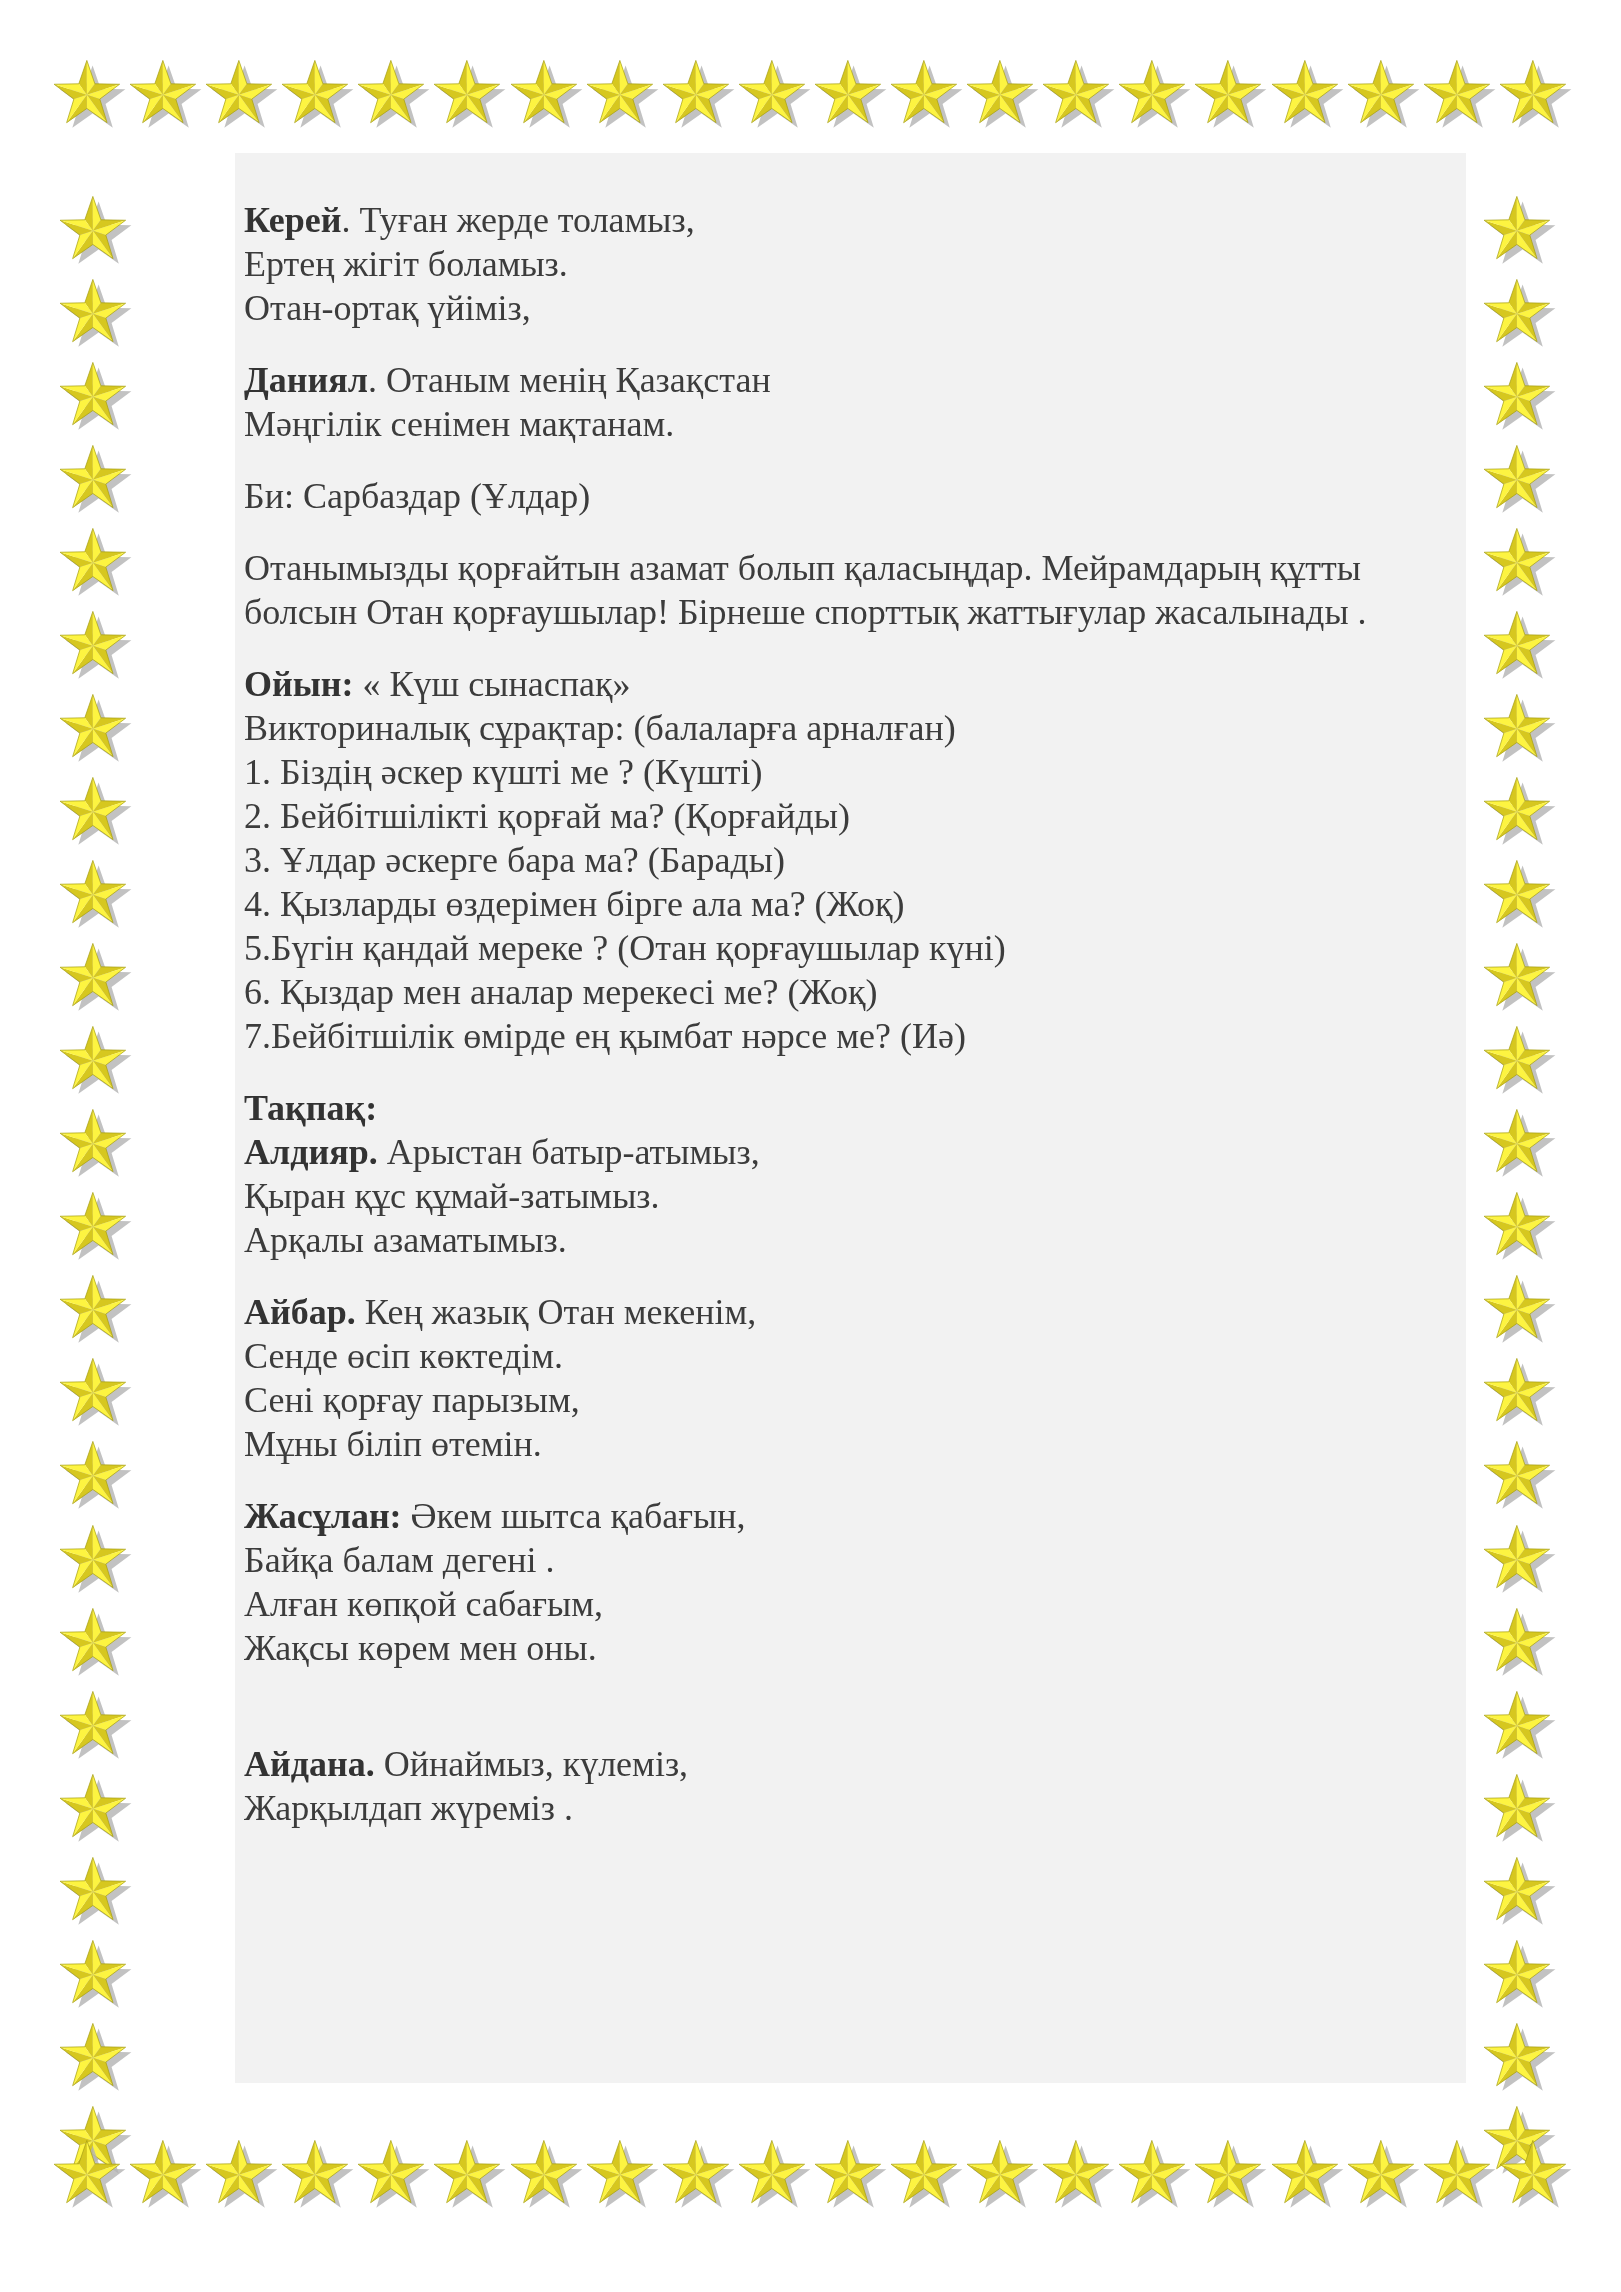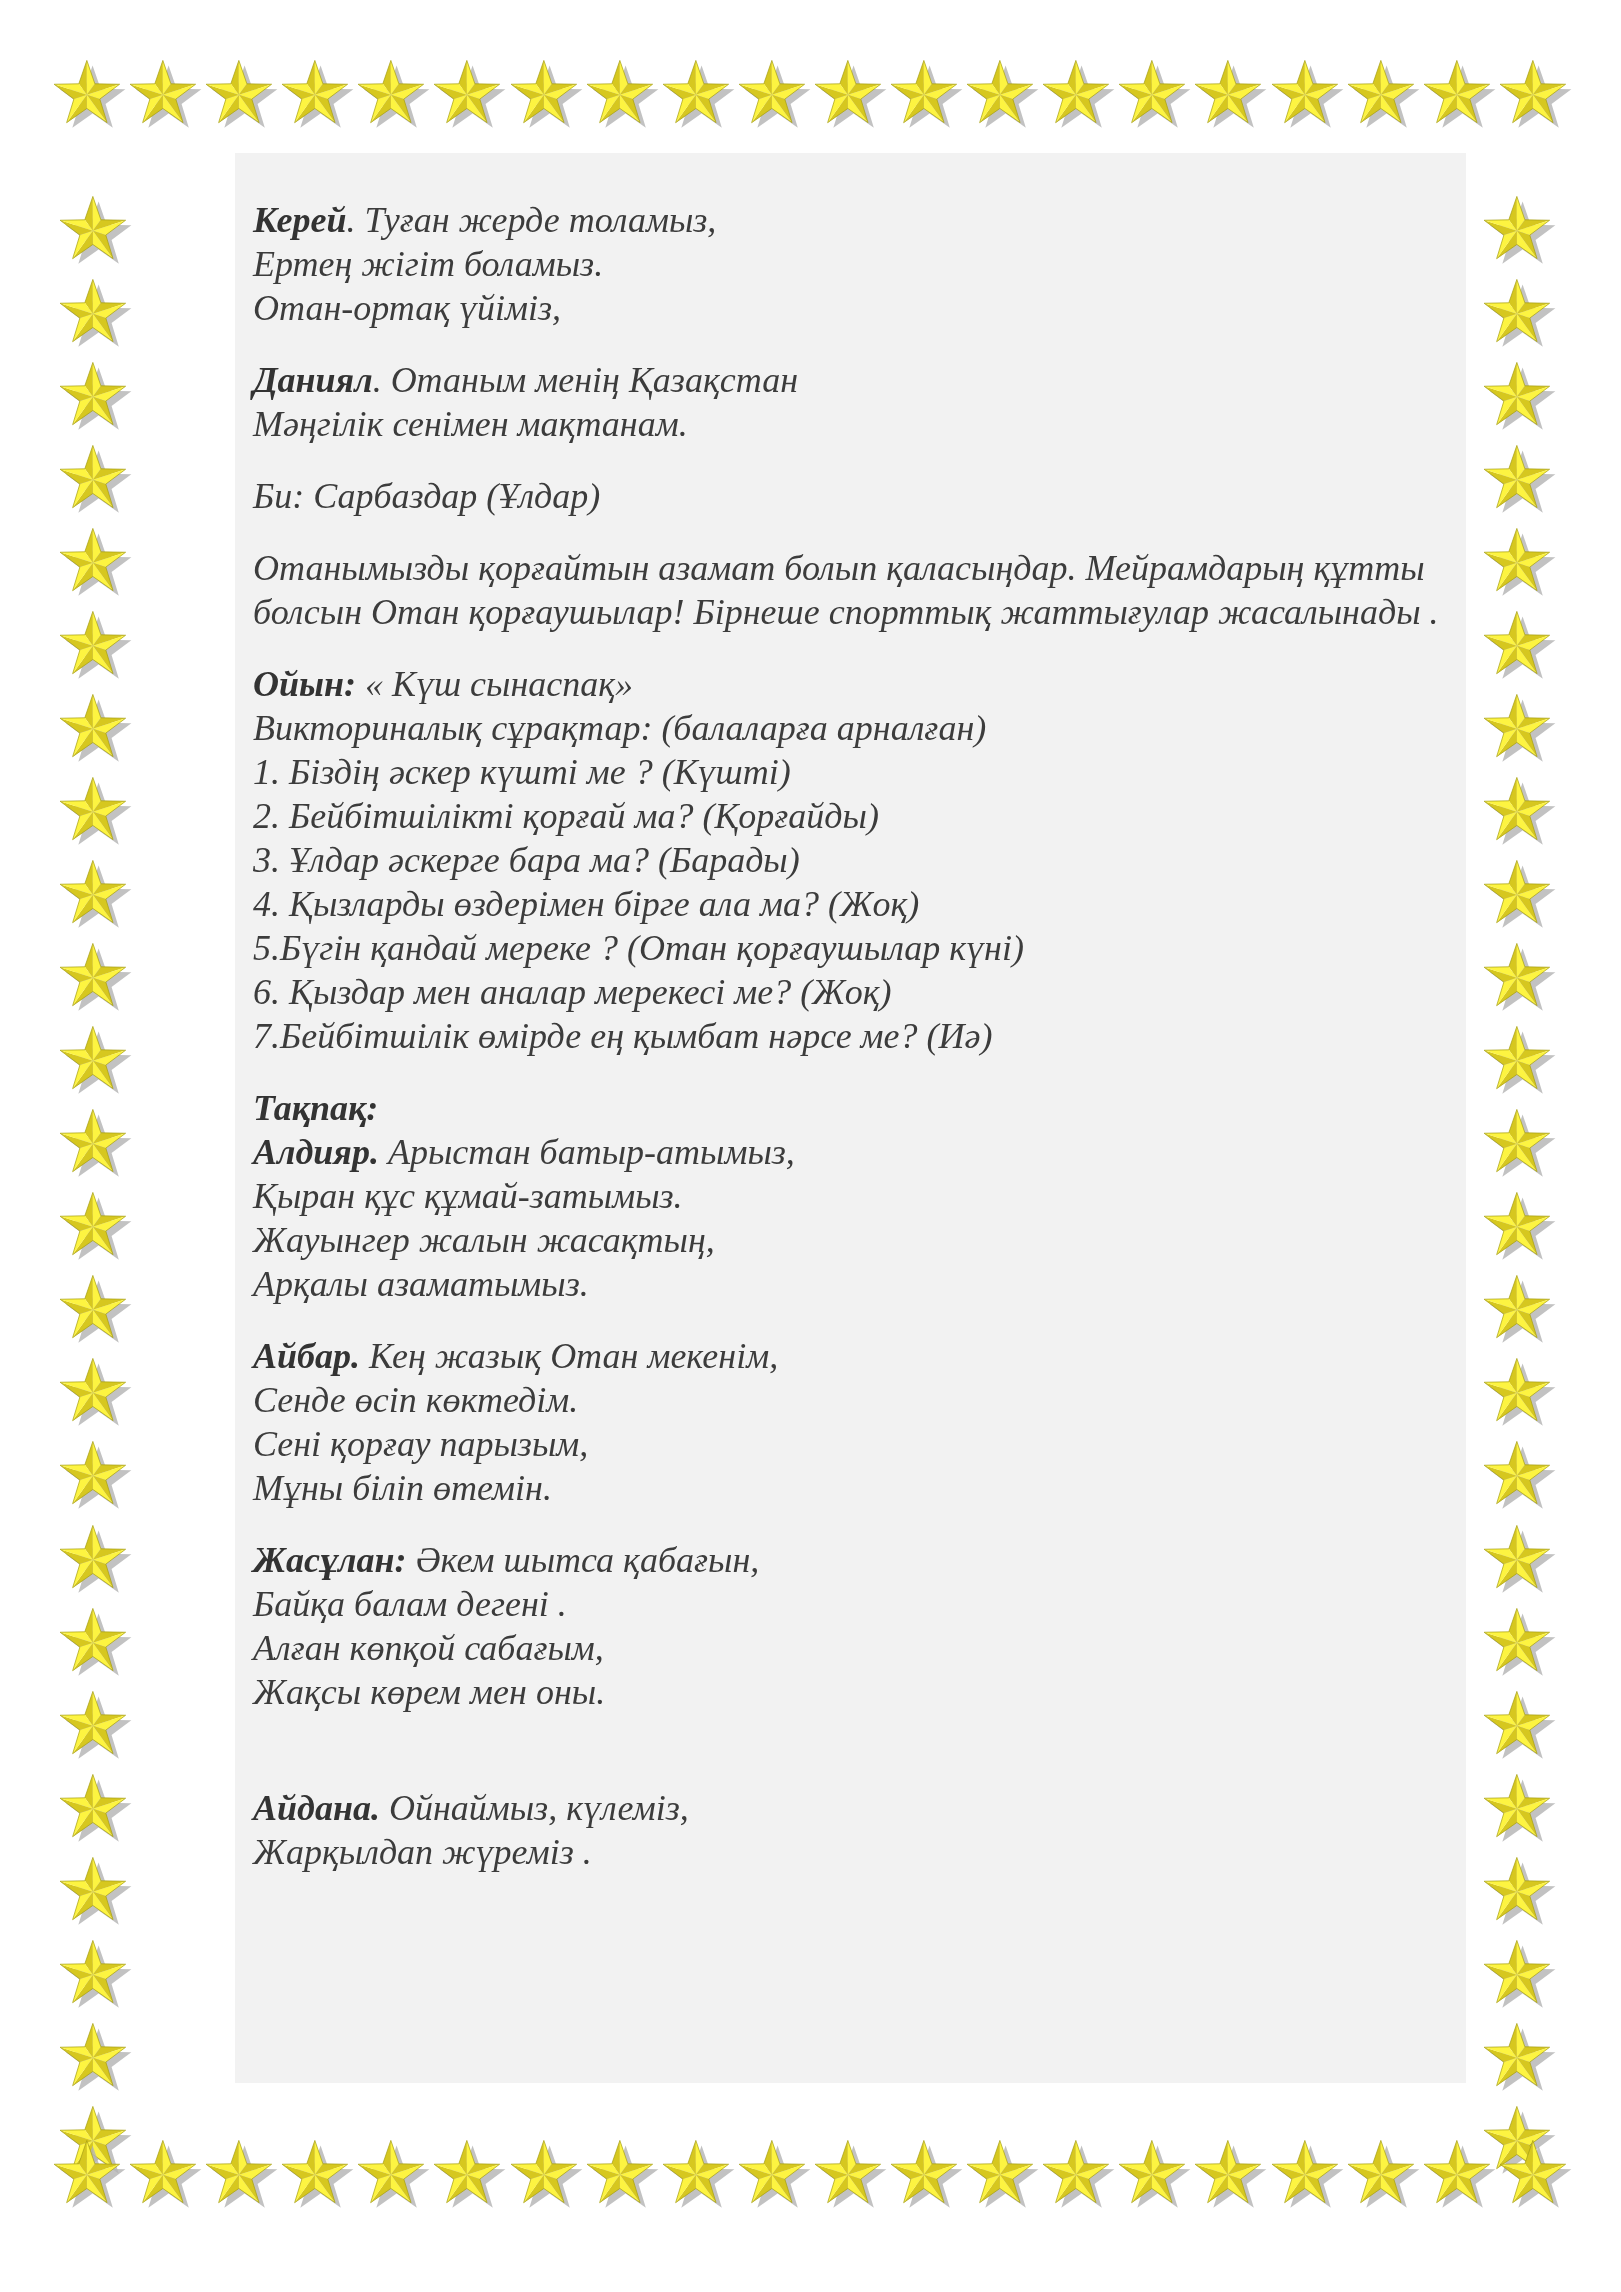--- a/index.html
+++ b/index.html
@@ -7,22 +7,22 @@
     width:1621px;height:2293px;position:relative;overflow:hidden;
     background:#ffffff;
     font-family:"Liberation Serif","DejaVu Serif",serif;
   }
   .page{position:absolute;inset:0;}
   .panel{
     position:absolute;left:235px;top:153px;width:1231px;height:1930px;
     background:#f2f2f2;
   }
   .text-column{
-    position:absolute;left:253px;top:198px;width:1191px;
-    font-size:36px;line-height:44px;color:#3c3c3c;font-style:italic;
+    position:absolute;left:244px;top:198px;width:1191px;
+    font-size:36px;line-height:44px;color:#3c3c3c;
   }
   .block{margin:0 0 0 0;padding:0;}
   .block + .block{margin-top:28px;}
   .block.gap2{margin-top:72px;}
   .line{white-space:pre-wrap;}
   .line b{font-weight:bold;color:#333333;}
   .star-row{
     position:absolute;left:51px;width:1522px;height:77px;
     display:flex;flex-direction:row;justify-content:space-between;
   }
@@ -1307,21 +1307,20 @@
         <div class="line">3. Ұлдар әскерге бара ма? (Барады)</div>
         <div class="line">4. Қызларды өздерімен бірге ала ма? (Жоқ)</div>
         <div class="line">5.Бүгін қандай мереке ? (Отан қорғаушылар күні)</div>
         <div class="line">6. Қыздар мен аналар мерекесі ме? (Жоқ)</div>
         <div class="line">7.Бейбітшілік өмірде ең қымбат нәрсе ме? (Иә)</div>
       </div>
       <div class="block">
         <div class="line"><b>Тақпақ:</b></div>
         <div class="line"><b>Алдияр.</b> Арыстан батыр-атымыз,</div>
         <div class="line">Қыран құс құмай-затымыз.</div>
-        <div class="line">Жауынгер жалын жасақтың,</div>
         <div class="line">Арқалы азаматымыз.</div>
       </div>
       <div class="block">
         <div class="line"><b>Айбар.</b> Кең жазық Отан мекенім,</div>
         <div class="line">Сенде өсіп көктедім.</div>
         <div class="line">Сені қорғау парызым,</div>
         <div class="line">Мұны біліп өтемін.</div>
       </div>
       <div class="block">
         <div class="line"><b>Жасұлан:</b> Әкем шытса қабағын,</div>

